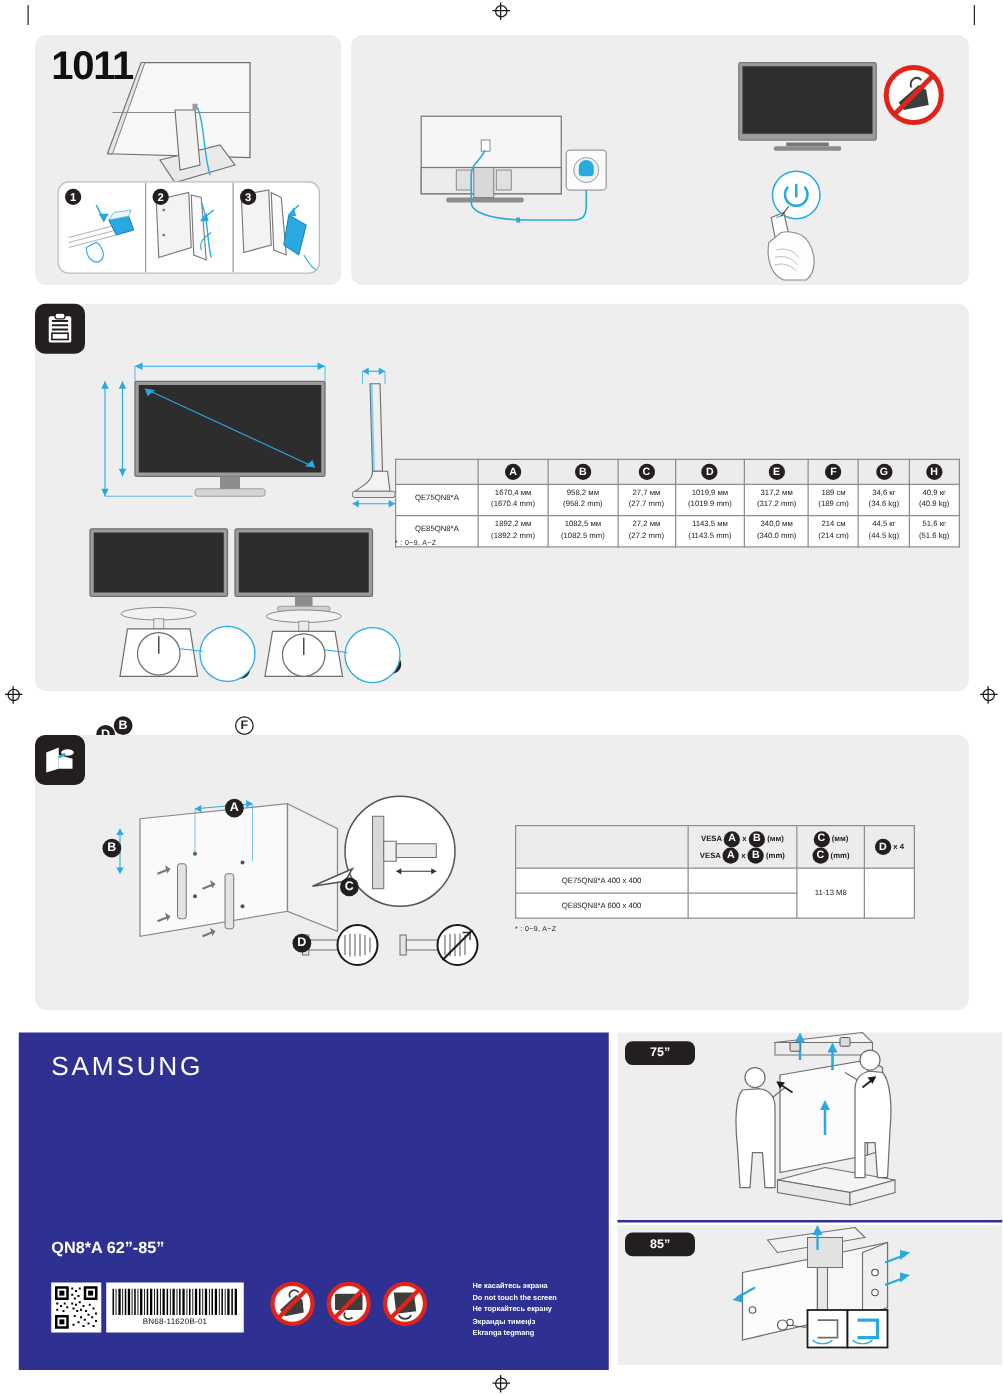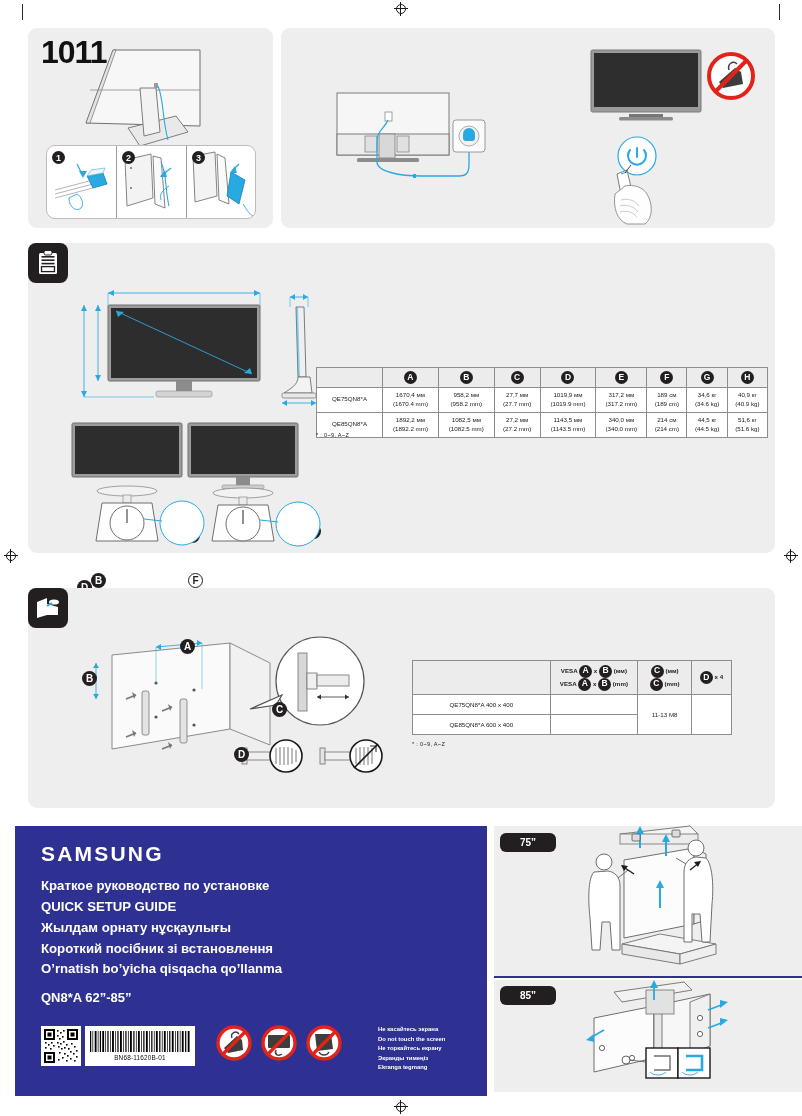--- a/index.html
+++ b/index.html
@@ -101,21 +101,21 @@
 
   
   .bluebox {
     position: absolute;
     left: 15px; top: 826px;
     width: 472px; height: 270px;
     background: #2e3192;
   }
   .samsung-logo {
     position: absolute; left: 26px; top: 16px;
-    color: #fff; font-size: 21px; font-weight: bold;
+    color: #fff; font-size: 21px; font-weight: normal;
     letter-spacing: 2.2px;
   }
   .titles {
     position: absolute; left: 26px; top: 50px;
     color: #fff; font-size: 13.2px; font-weight: bold;
     line-height: 1.58;
   }
   .model-line {
     position: absolute; left: 26px; top: 164px;
     color: #fff; font-size: 13px; font-weight: bold;
@@ -576,27 +576,20 @@
       <td>QE85QN8*A 600 x 400</td>
       <td></td>
     </tr>
   </tbody>
 </table>
 <div class="footnote" style="left:412px; top:741px;">* : 0~9, A~Z</div>
 
 <div class="bluebox">
   <div class="samsung-logo">SAMSUNG</div>
 
-  <div class="titles">
-    <div>Краткое руководство по установке</div>
-    <div>QUICK SETUP GUIDE</div>
-    <div>Жылдам орнату нұсқаулығы</div>
-    <div>Короткий посібник зі встановлення</div>
-    <div>O’rnatish bo’yicha qisqacha qo’llanma</div>
-  </div>
 
   <div class="model-line">QN8*A 62”-85”</div>
 
   <div class="codes">
     <div class="qr-box">
       <svg width="36" height="36" viewBox="0 0 36 36">
         <rect width="36" height="36" fill="#fff"></rect>
         <g fill="#000">
           <rect x="1" y="1" width="11" height="11"></rect>
             <rect x="3" y="3" width="7" height="7" fill="#fff"></rect>

